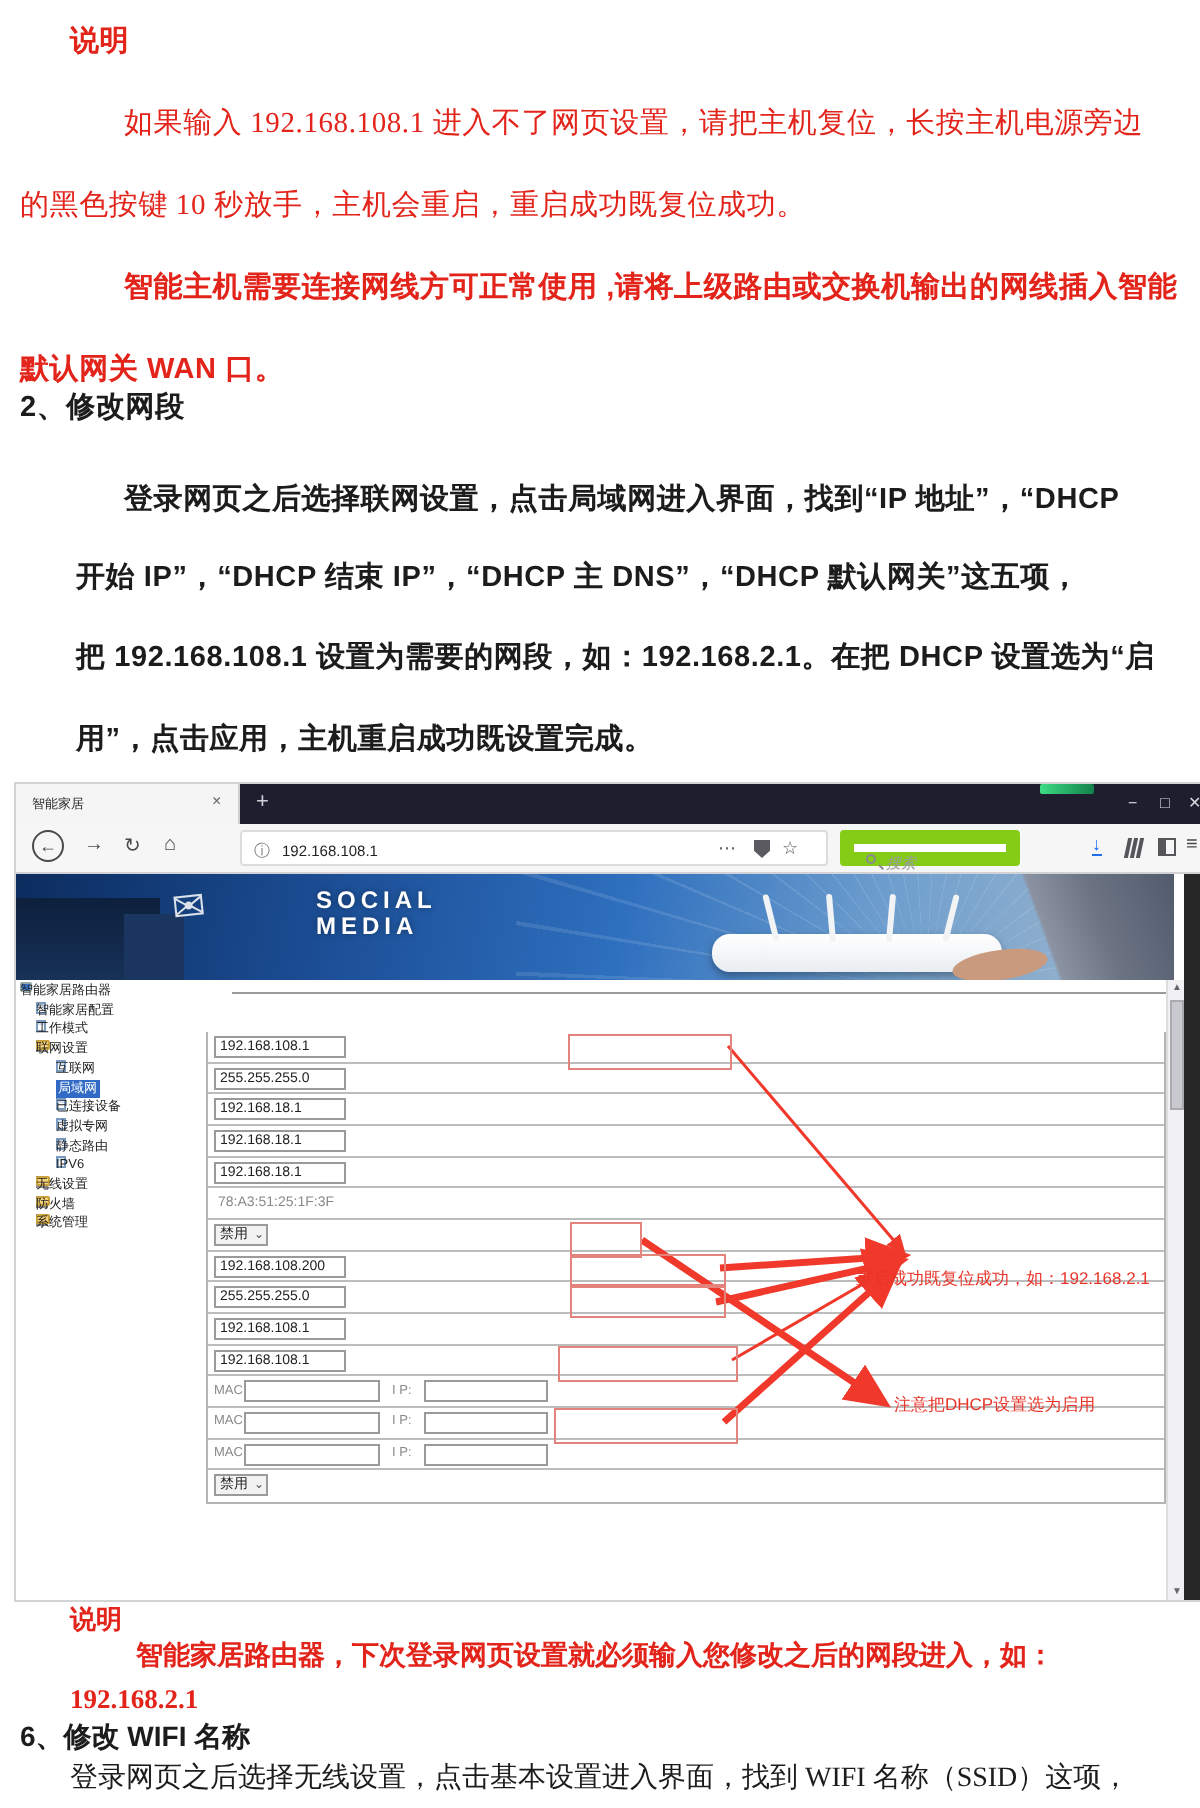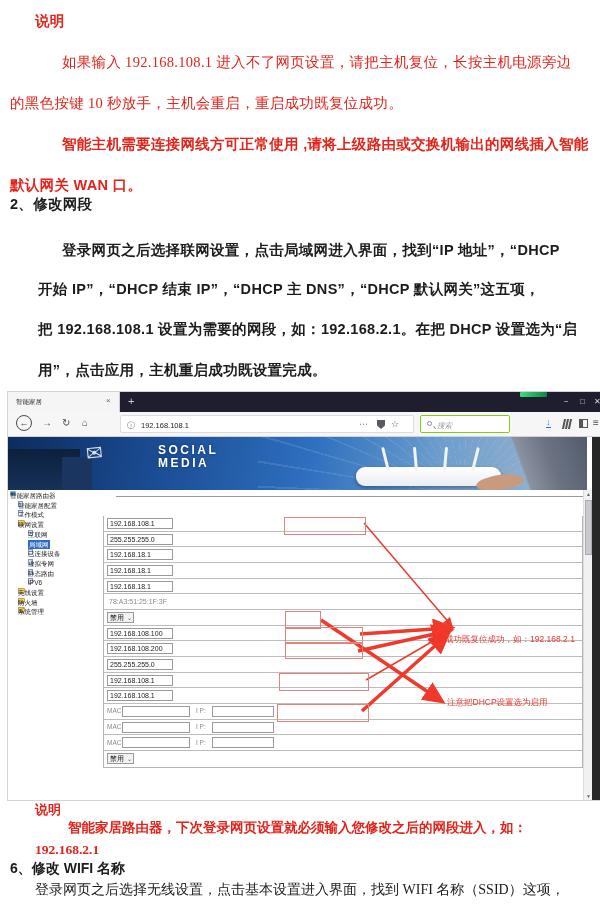--- a/index.html
+++ b/index.html
@@ -27,21 +27,21 @@
   .backcirc{left:8px;top:3px;width:16px;height:16px;border:1.6px solid #4a4a4f;border-radius:50%;
             font-size:9px;color:#4a4a4f;text-align:center;line-height:15px}
   .urlbar{left:112px;top:3px;width:294px;height:18px;background:#fff;border:1px solid #dcdce0;border-radius:2px}
   .urlbar span{position:absolute}
   .info-i{left:6px;top:4px;font-size:8px;color:#7a7a80}
   .url-text{left:20px;top:4.5px;font-size:7.5px;color:#232327}
   .more-d{left:238px;top:3px;font-size:9px;color:#5a5a60}
   .shield{left:256px;top:4px;width:8px;height:9px;background:#5a5a60;
           clip-path:polygon(0 0,100% 0,100% 60%,50% 100%,0 60%)}
   .star{left:270px;top:3px;font-size:9px;color:#5a5a60}
-  .searchbar{left:412px;top:3px;width:90px;height:18px;background:#fff;border:1px solid #84cc16;border-radius:2px}
+  .searchbar{left:412px;top:3px;width:90px;height:18px;background:#fff;border:7px solid #84cc16;border-radius:2px}
   .mag{left:6px;top:5px;width:5px;height:5px;border:1.2px solid #8a8a90;border-radius:50%}
   .mag::after{content:"";position:absolute;left:4.5px;top:4.5px;width:3px;height:1.2px;background:#8a8a90;transform:rotate(45deg)}
   .search-ph{left:16px;top:4.5px;font-size:7.5px;font-style:italic;color:#9a9aa0}
   .dl{left:538px;top:6px;font-size:9px;color:#1f6ff0;border-bottom:1.5px solid #1f6ff0;line-height:9px;height:10px}
   .lib{left:555px;top:7px;width:9px;height:10px}
   .lib i{position:absolute;width:1.6px;height:10px;background:#55555a;transform:skewX(-12deg)}
   .sbico{left:571px;top:7px;width:9px;height:9px;border:1.3px solid #55555a}
   .sbico::after{content:"";position:absolute;left:0;top:0;width:3px;height:100%;background:#55555a}
   .menu{left:585px;top:5px;font-size:10px;color:#4a4a4f}
 
@@ -287,26 +287,20 @@
             <div class="fval">
               <span class="fselect">
                 <span>禁用</span>
                 <b>⌄</b>
               </span>
             </div>
           </div>
           <div class="frow">
             <div class="flabel"></div>
             <div class="fval">
-              <input class="finput" value="192.168.108.100" style="">
-            </div>
-          </div>
-          <div class="frow">
-            <div class="flabel"></div>
-            <div class="fval">
               <input class="finput" value="192.168.108.200" style="">
             </div>
           </div>
           <div class="frow">
             <div class="flabel"></div>
             <div class="fval">
               <input class="finput" value="255.255.255.0" style="">
             </div>
           </div>
           <div class="frow">

